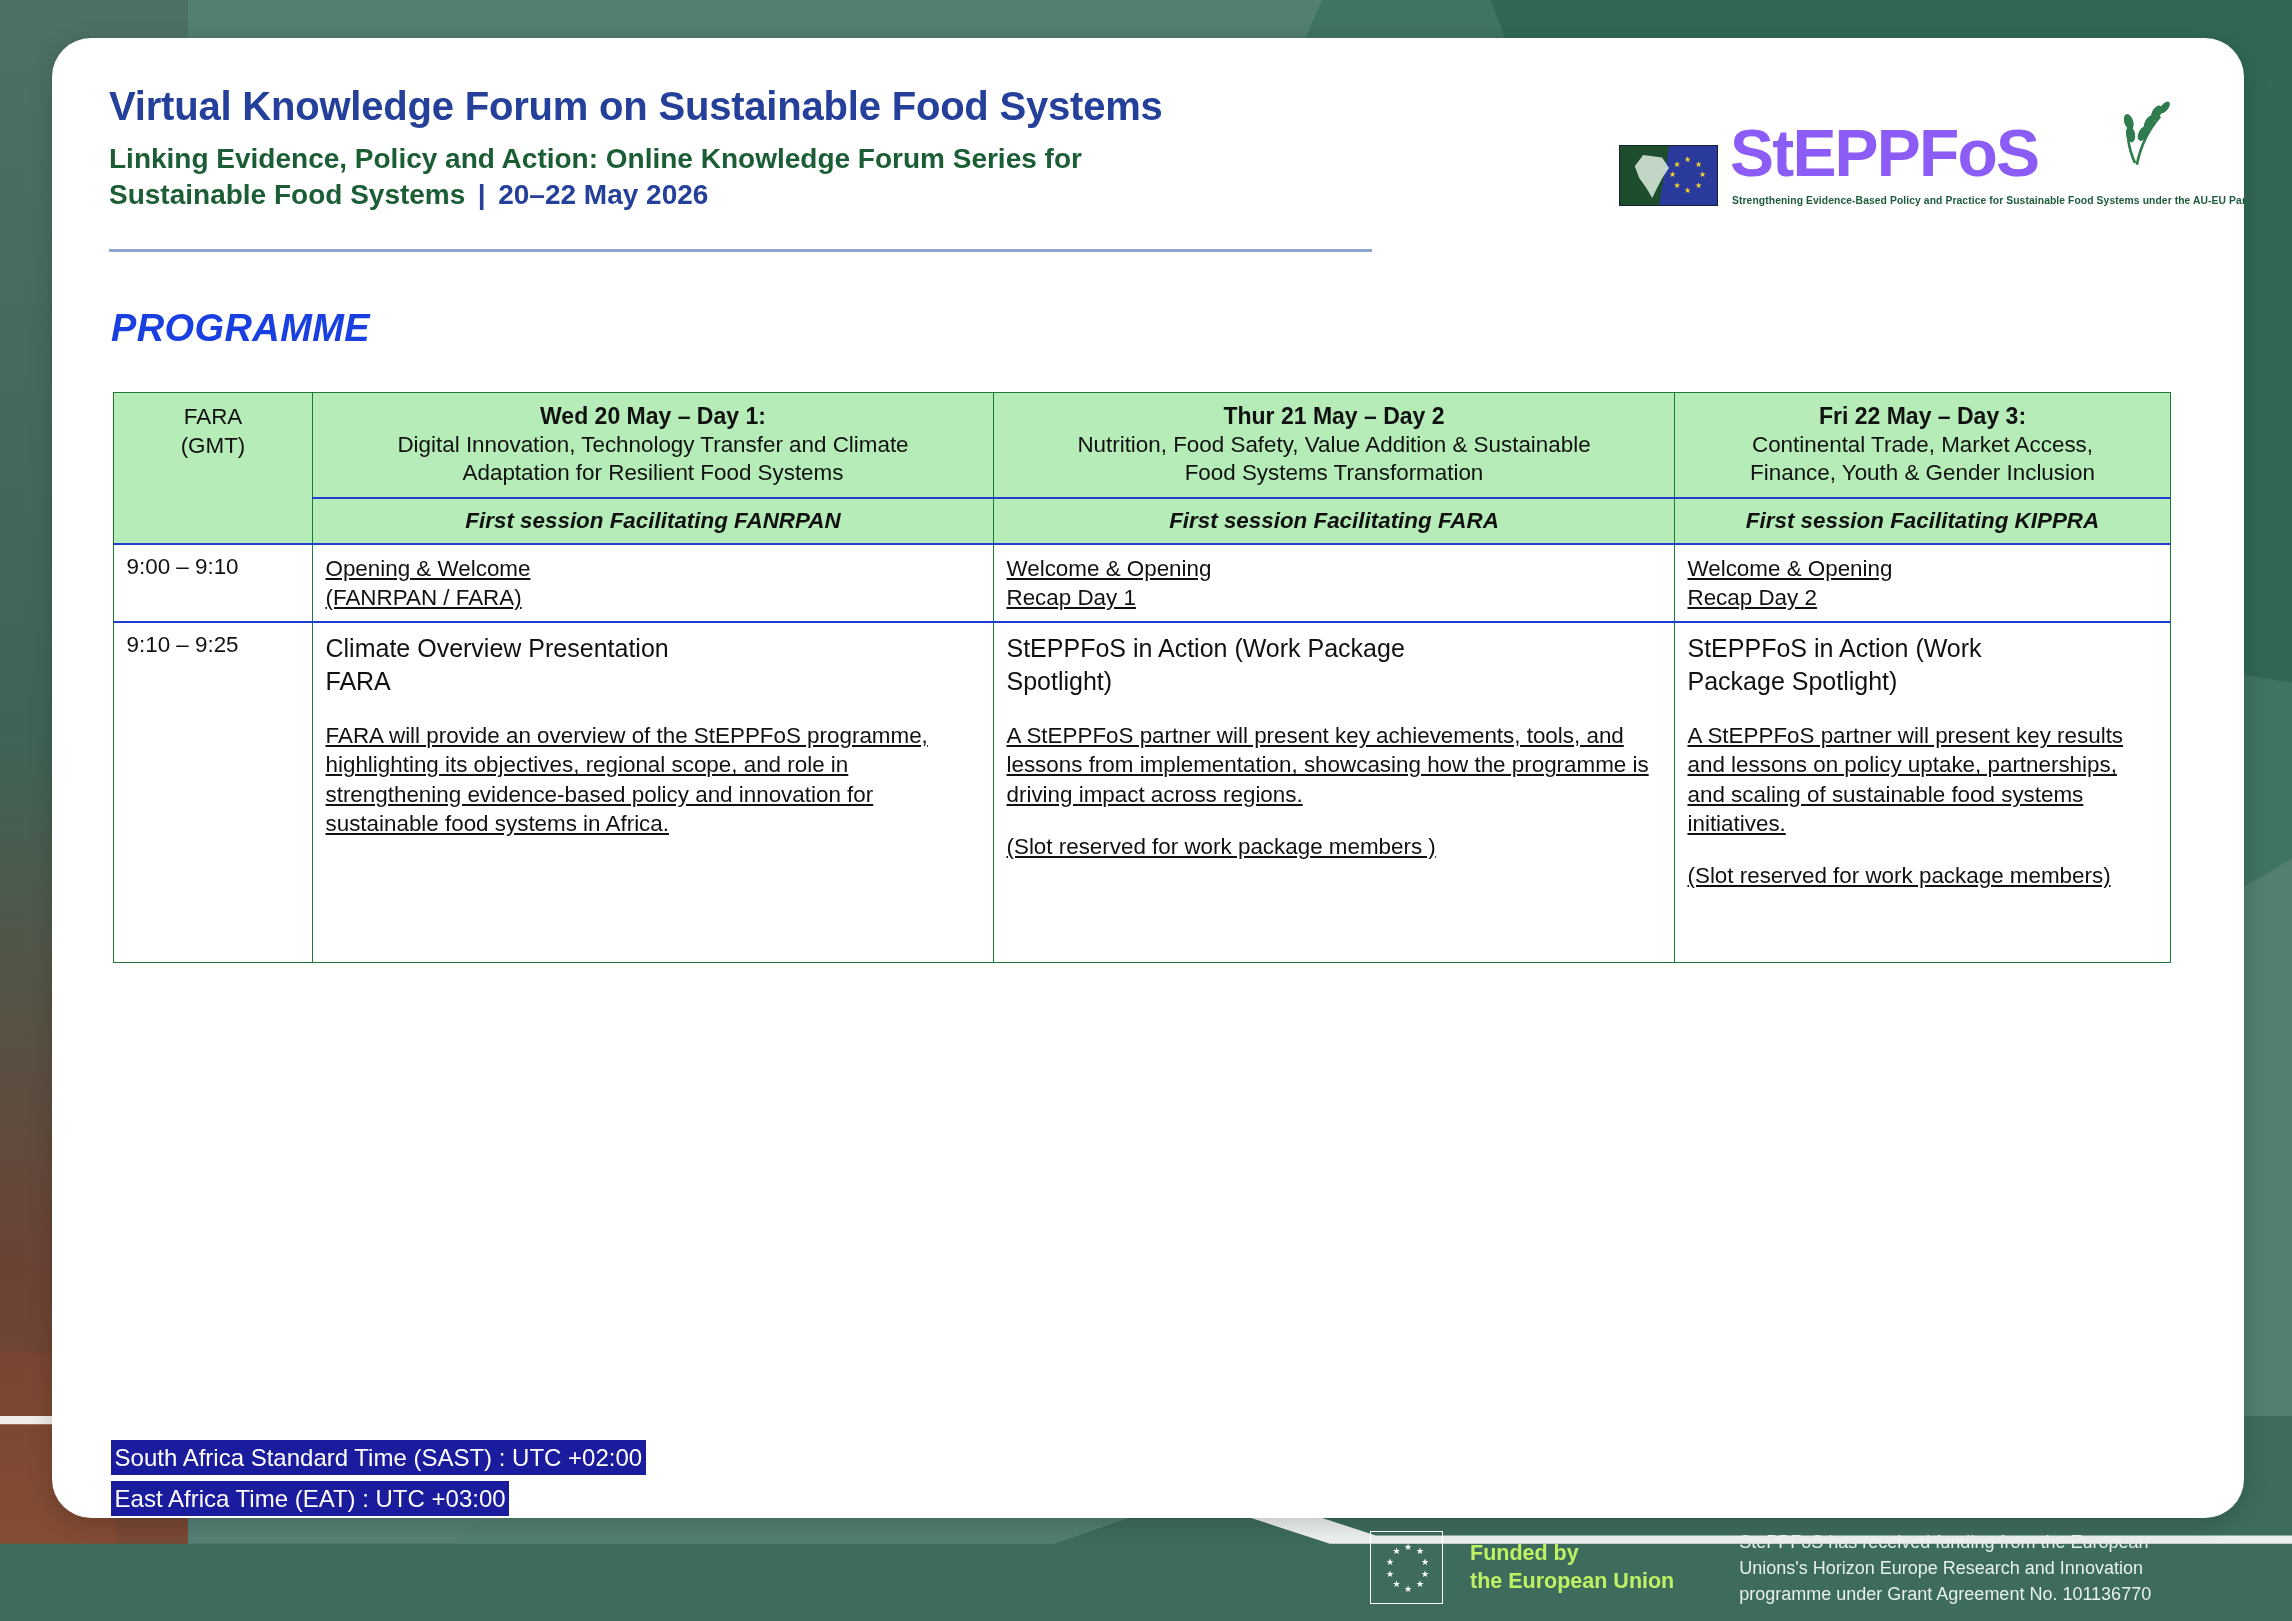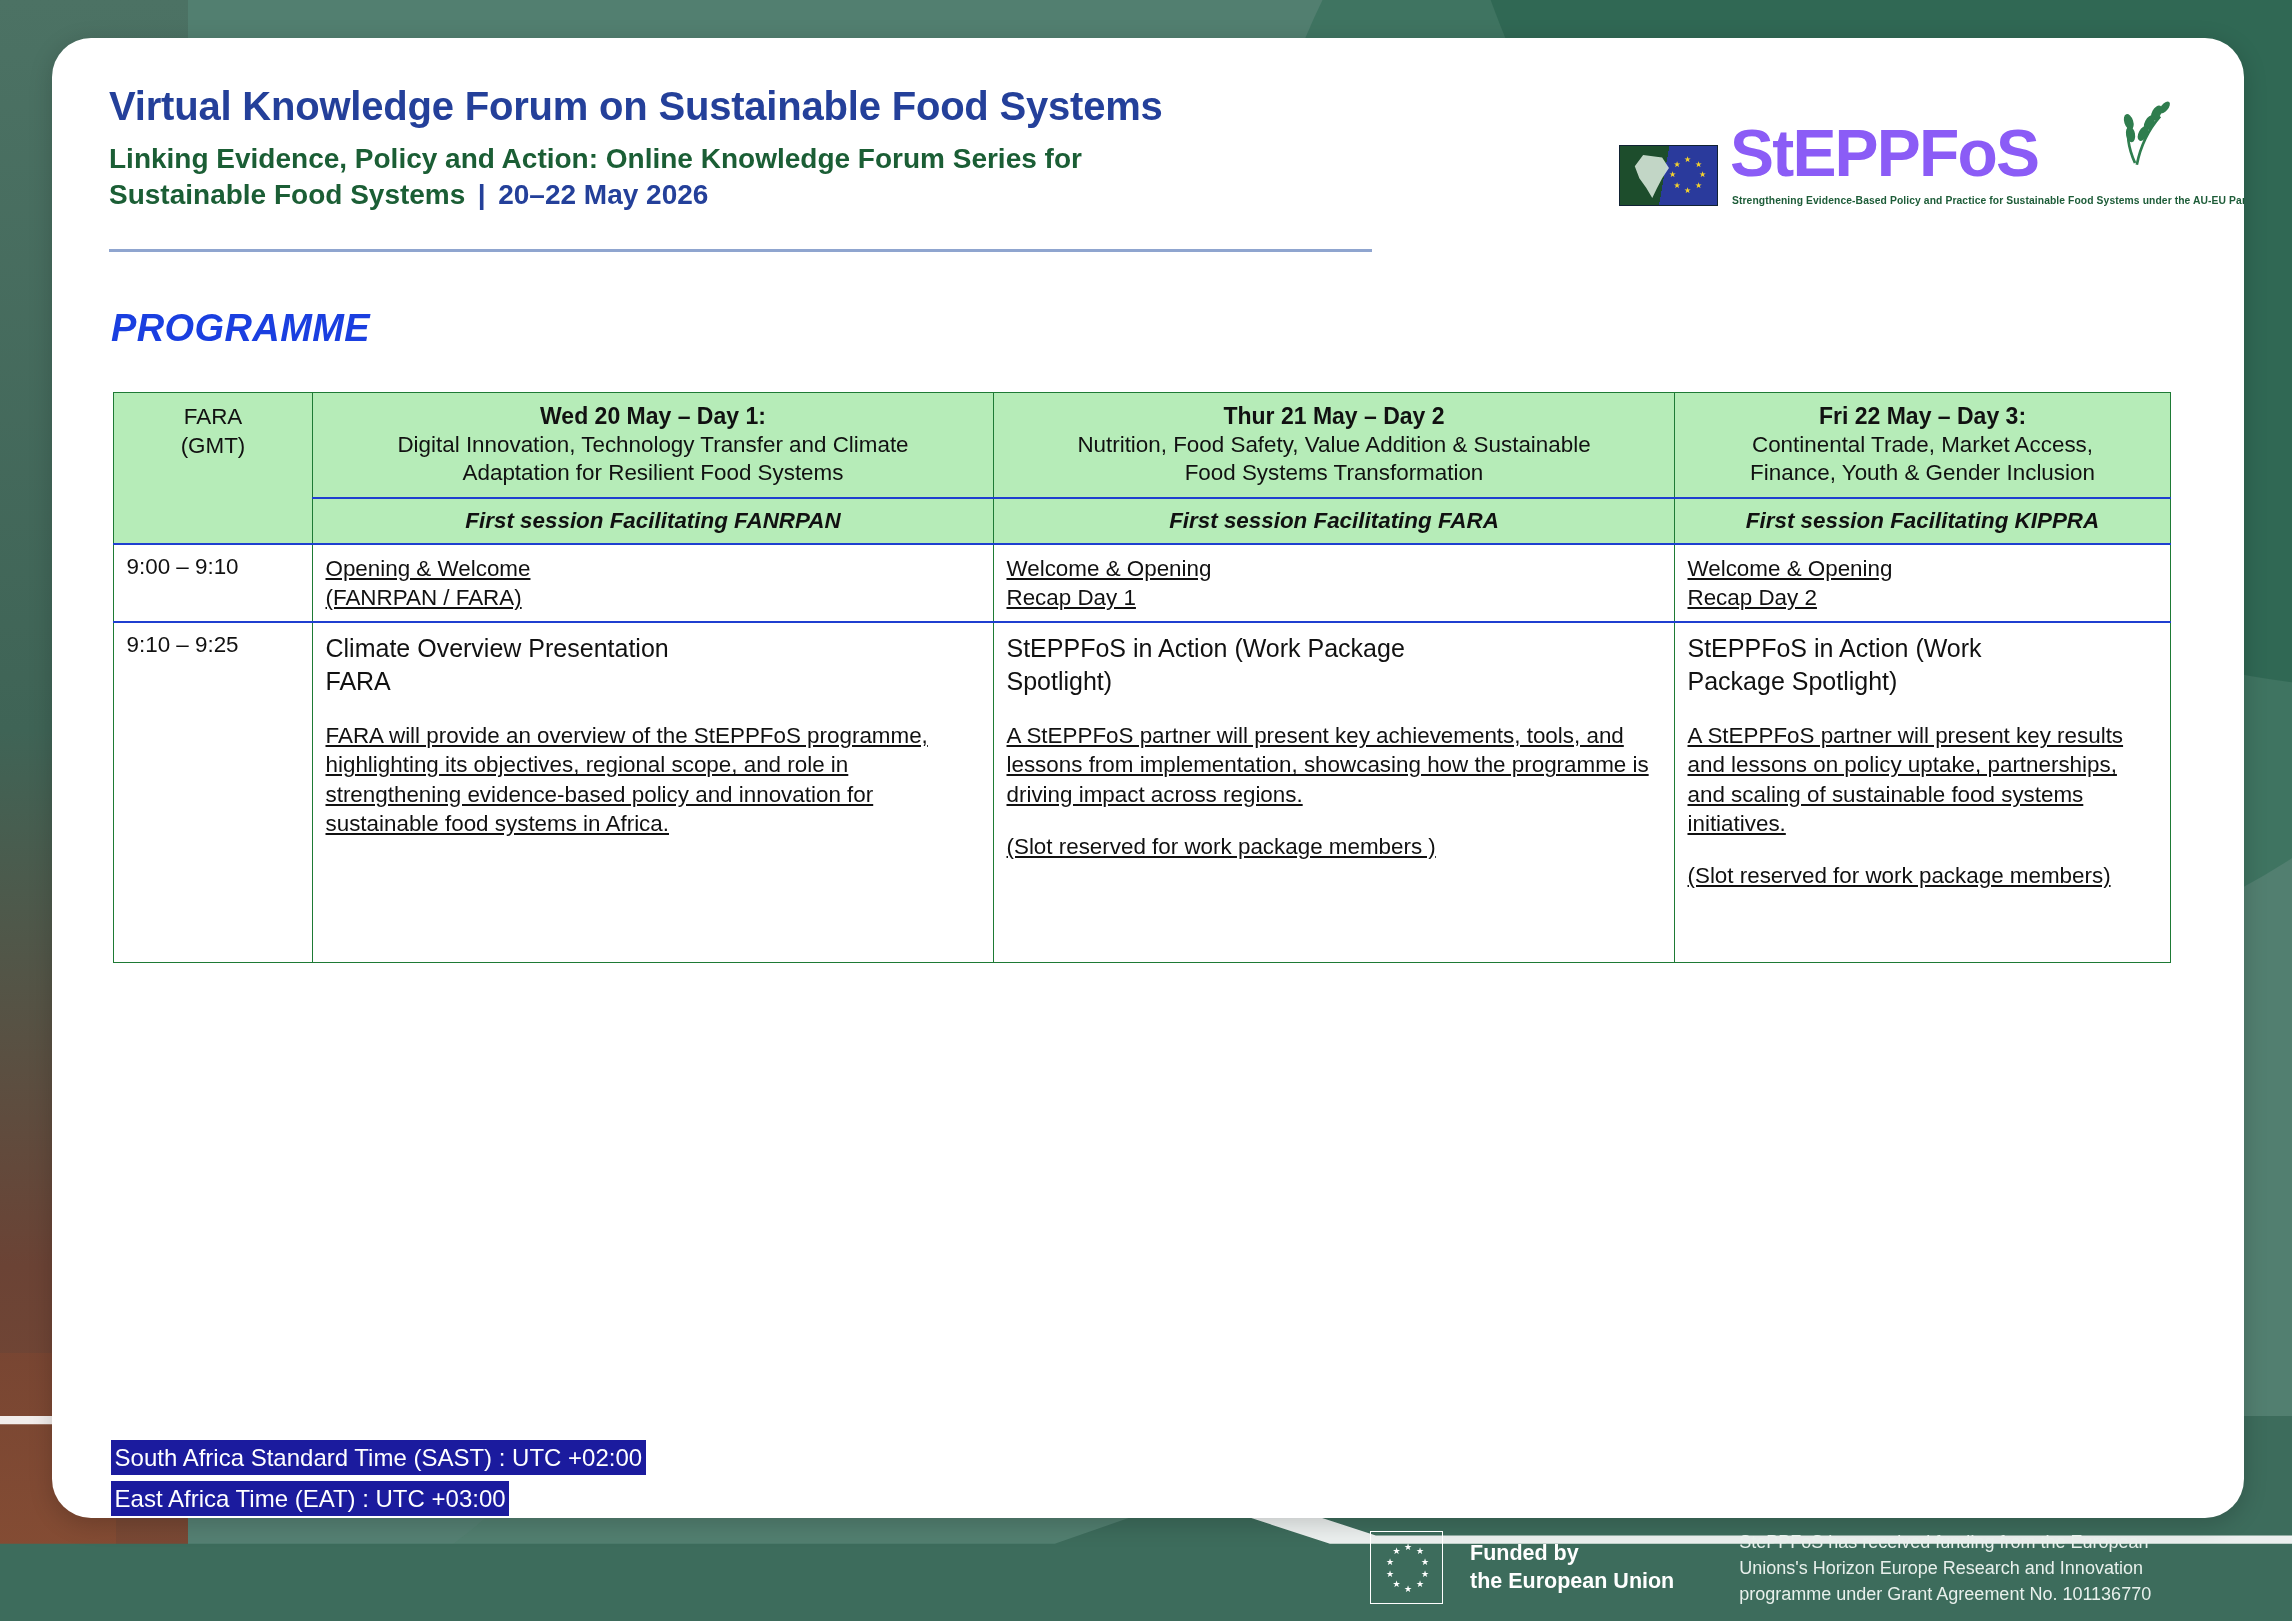--- a/index.html
+++ b/index.html
@@ -131,21 +131,21 @@
   }
   .footer-inner{
     position:absolute;left:1370px;top:19.7px;display:flex;align-items:center;gap:27px;
   }
   .eu-box{
     width:73px;height:73px;border:1.8px solid #fff;position:relative;flex:none;
   }
   .eu-box .stars{position:absolute;inset:0;}
   .eu-box .stars span{position:absolute;color:#fff;font-size:9px;line-height:1;}
   .funded{
-    color:#ffffff;font-size:21.5px;font-weight:700;line-height:1.28;white-space:nowrap;
+    color:#bef264;font-size:21.5px;font-weight:700;line-height:1.28;white-space:nowrap;
   }
   .grantnote{
     color:#e8f0ec;font-size:18px;line-height:1.45;margin-left:38px;white-space:nowrap;
   }
 </style>
 </head>
 <body>
 
 <div class="bg-base"></div>
 <div class="bg-swoosh-3"></div>

